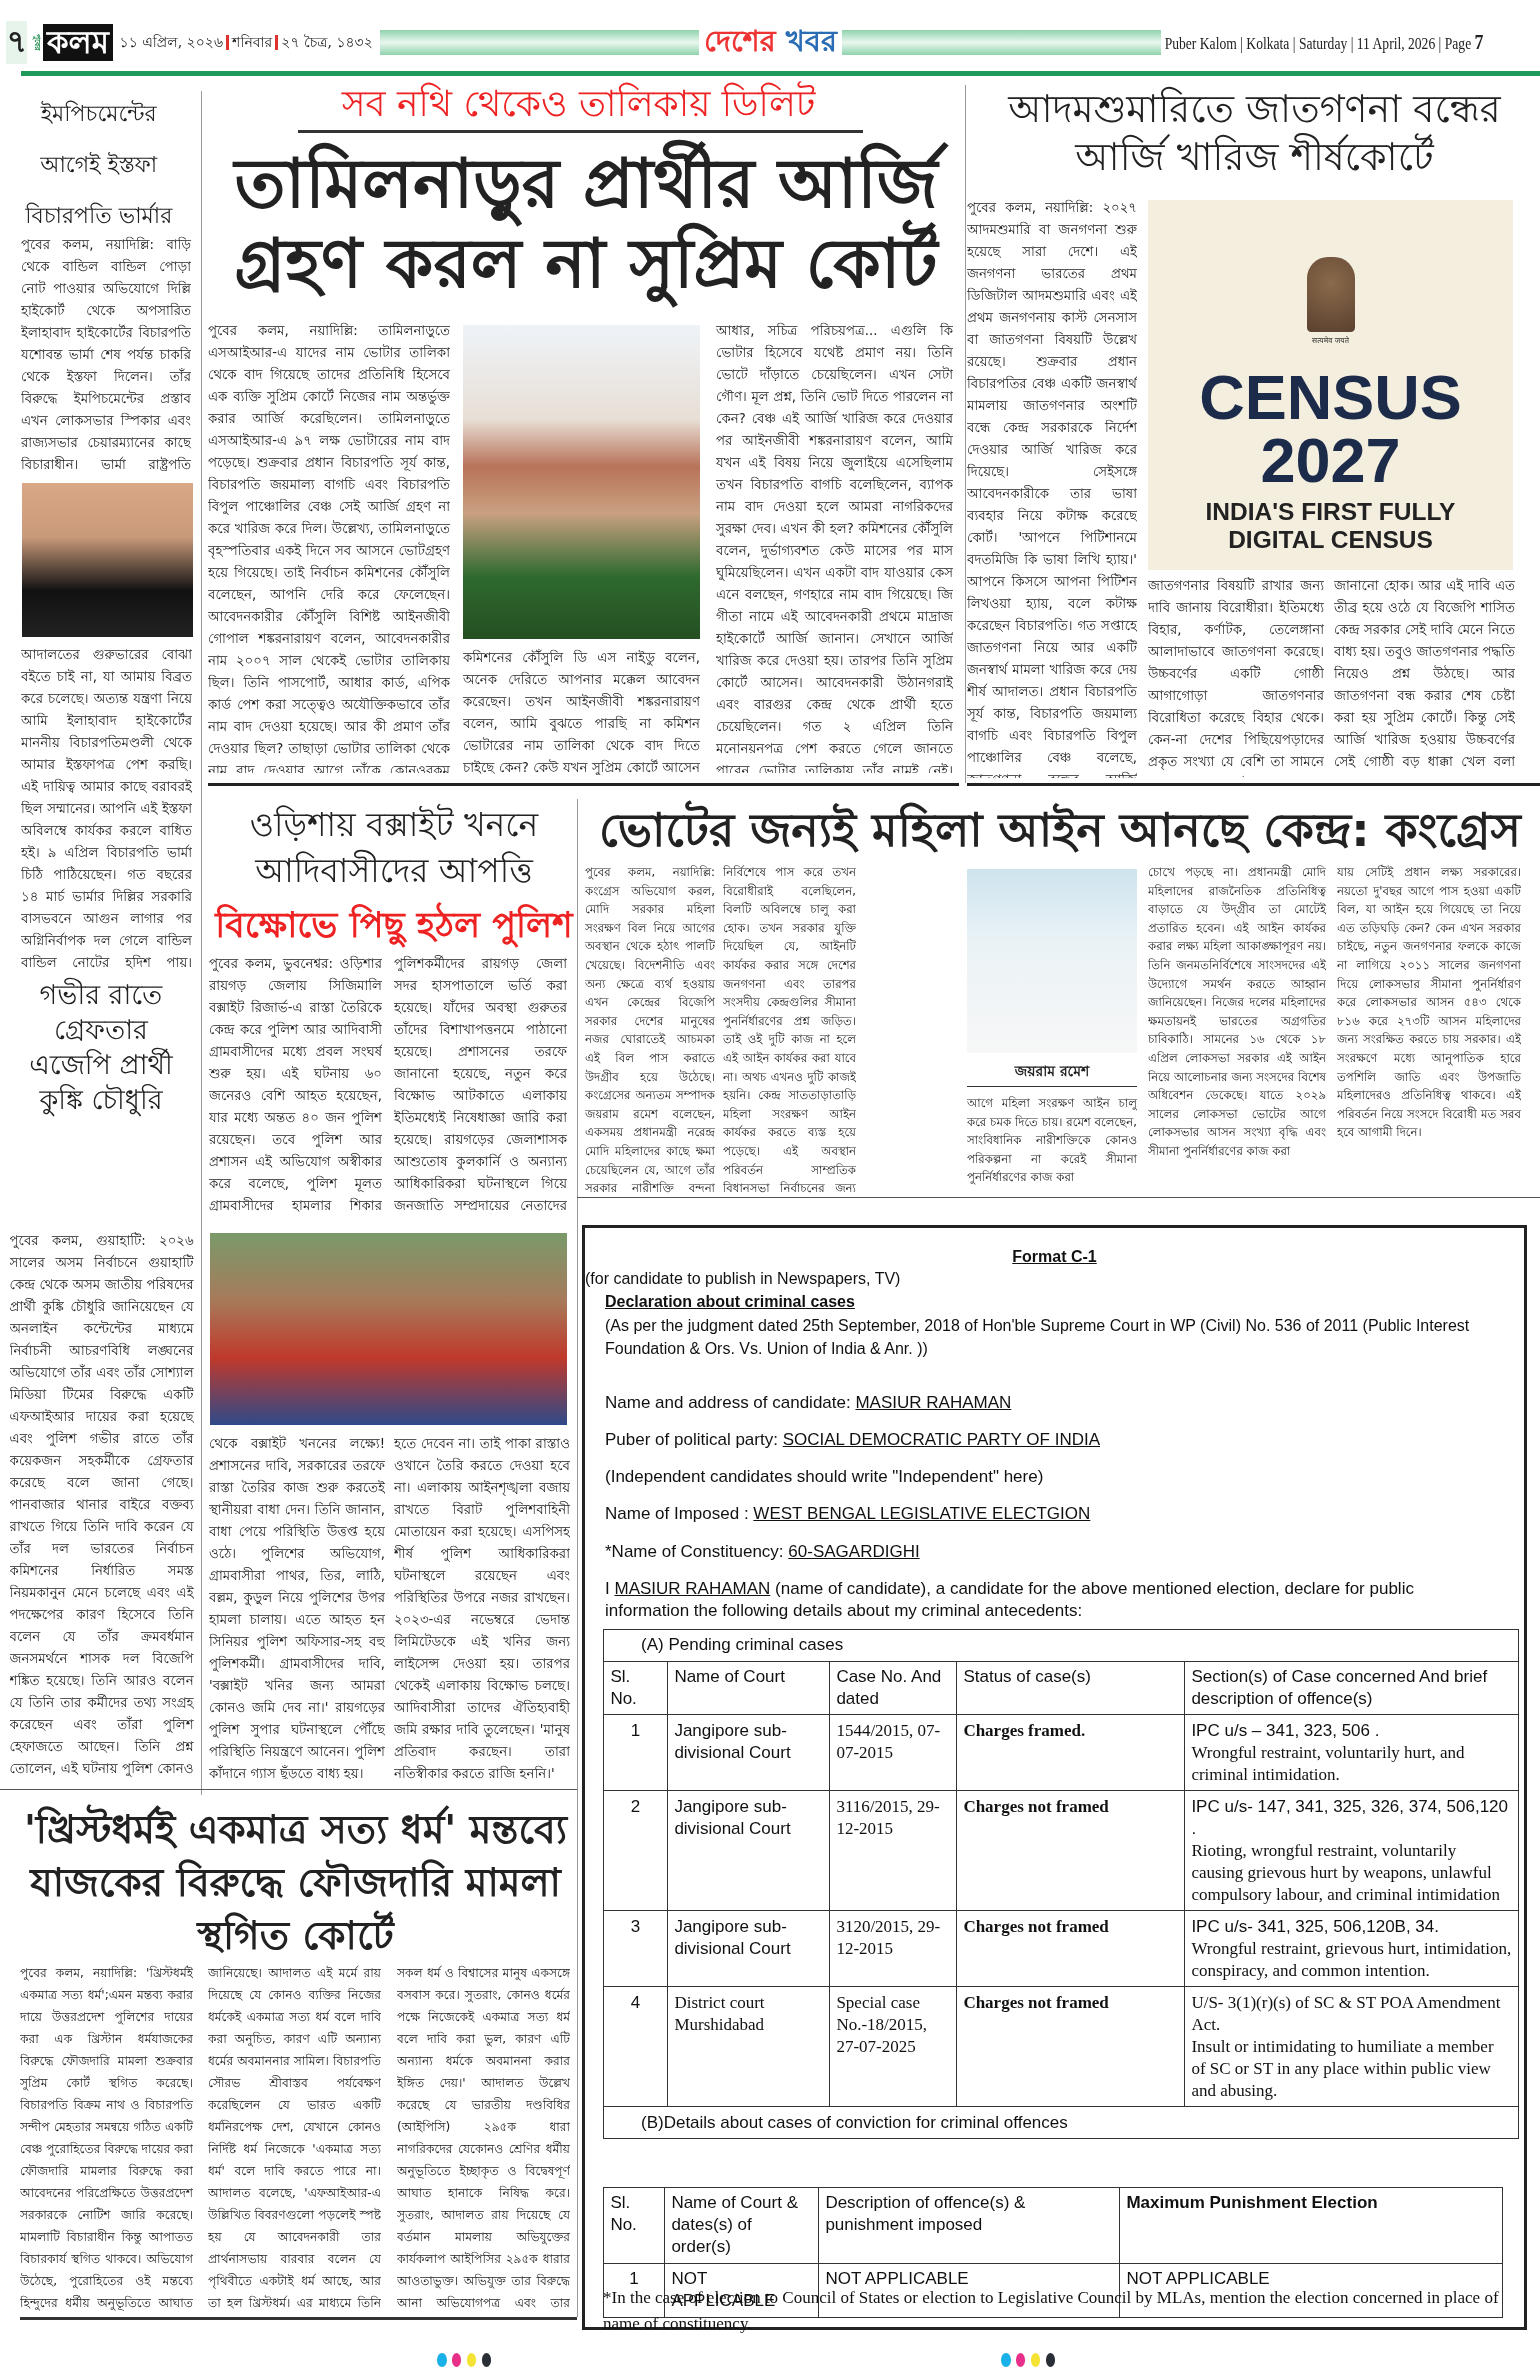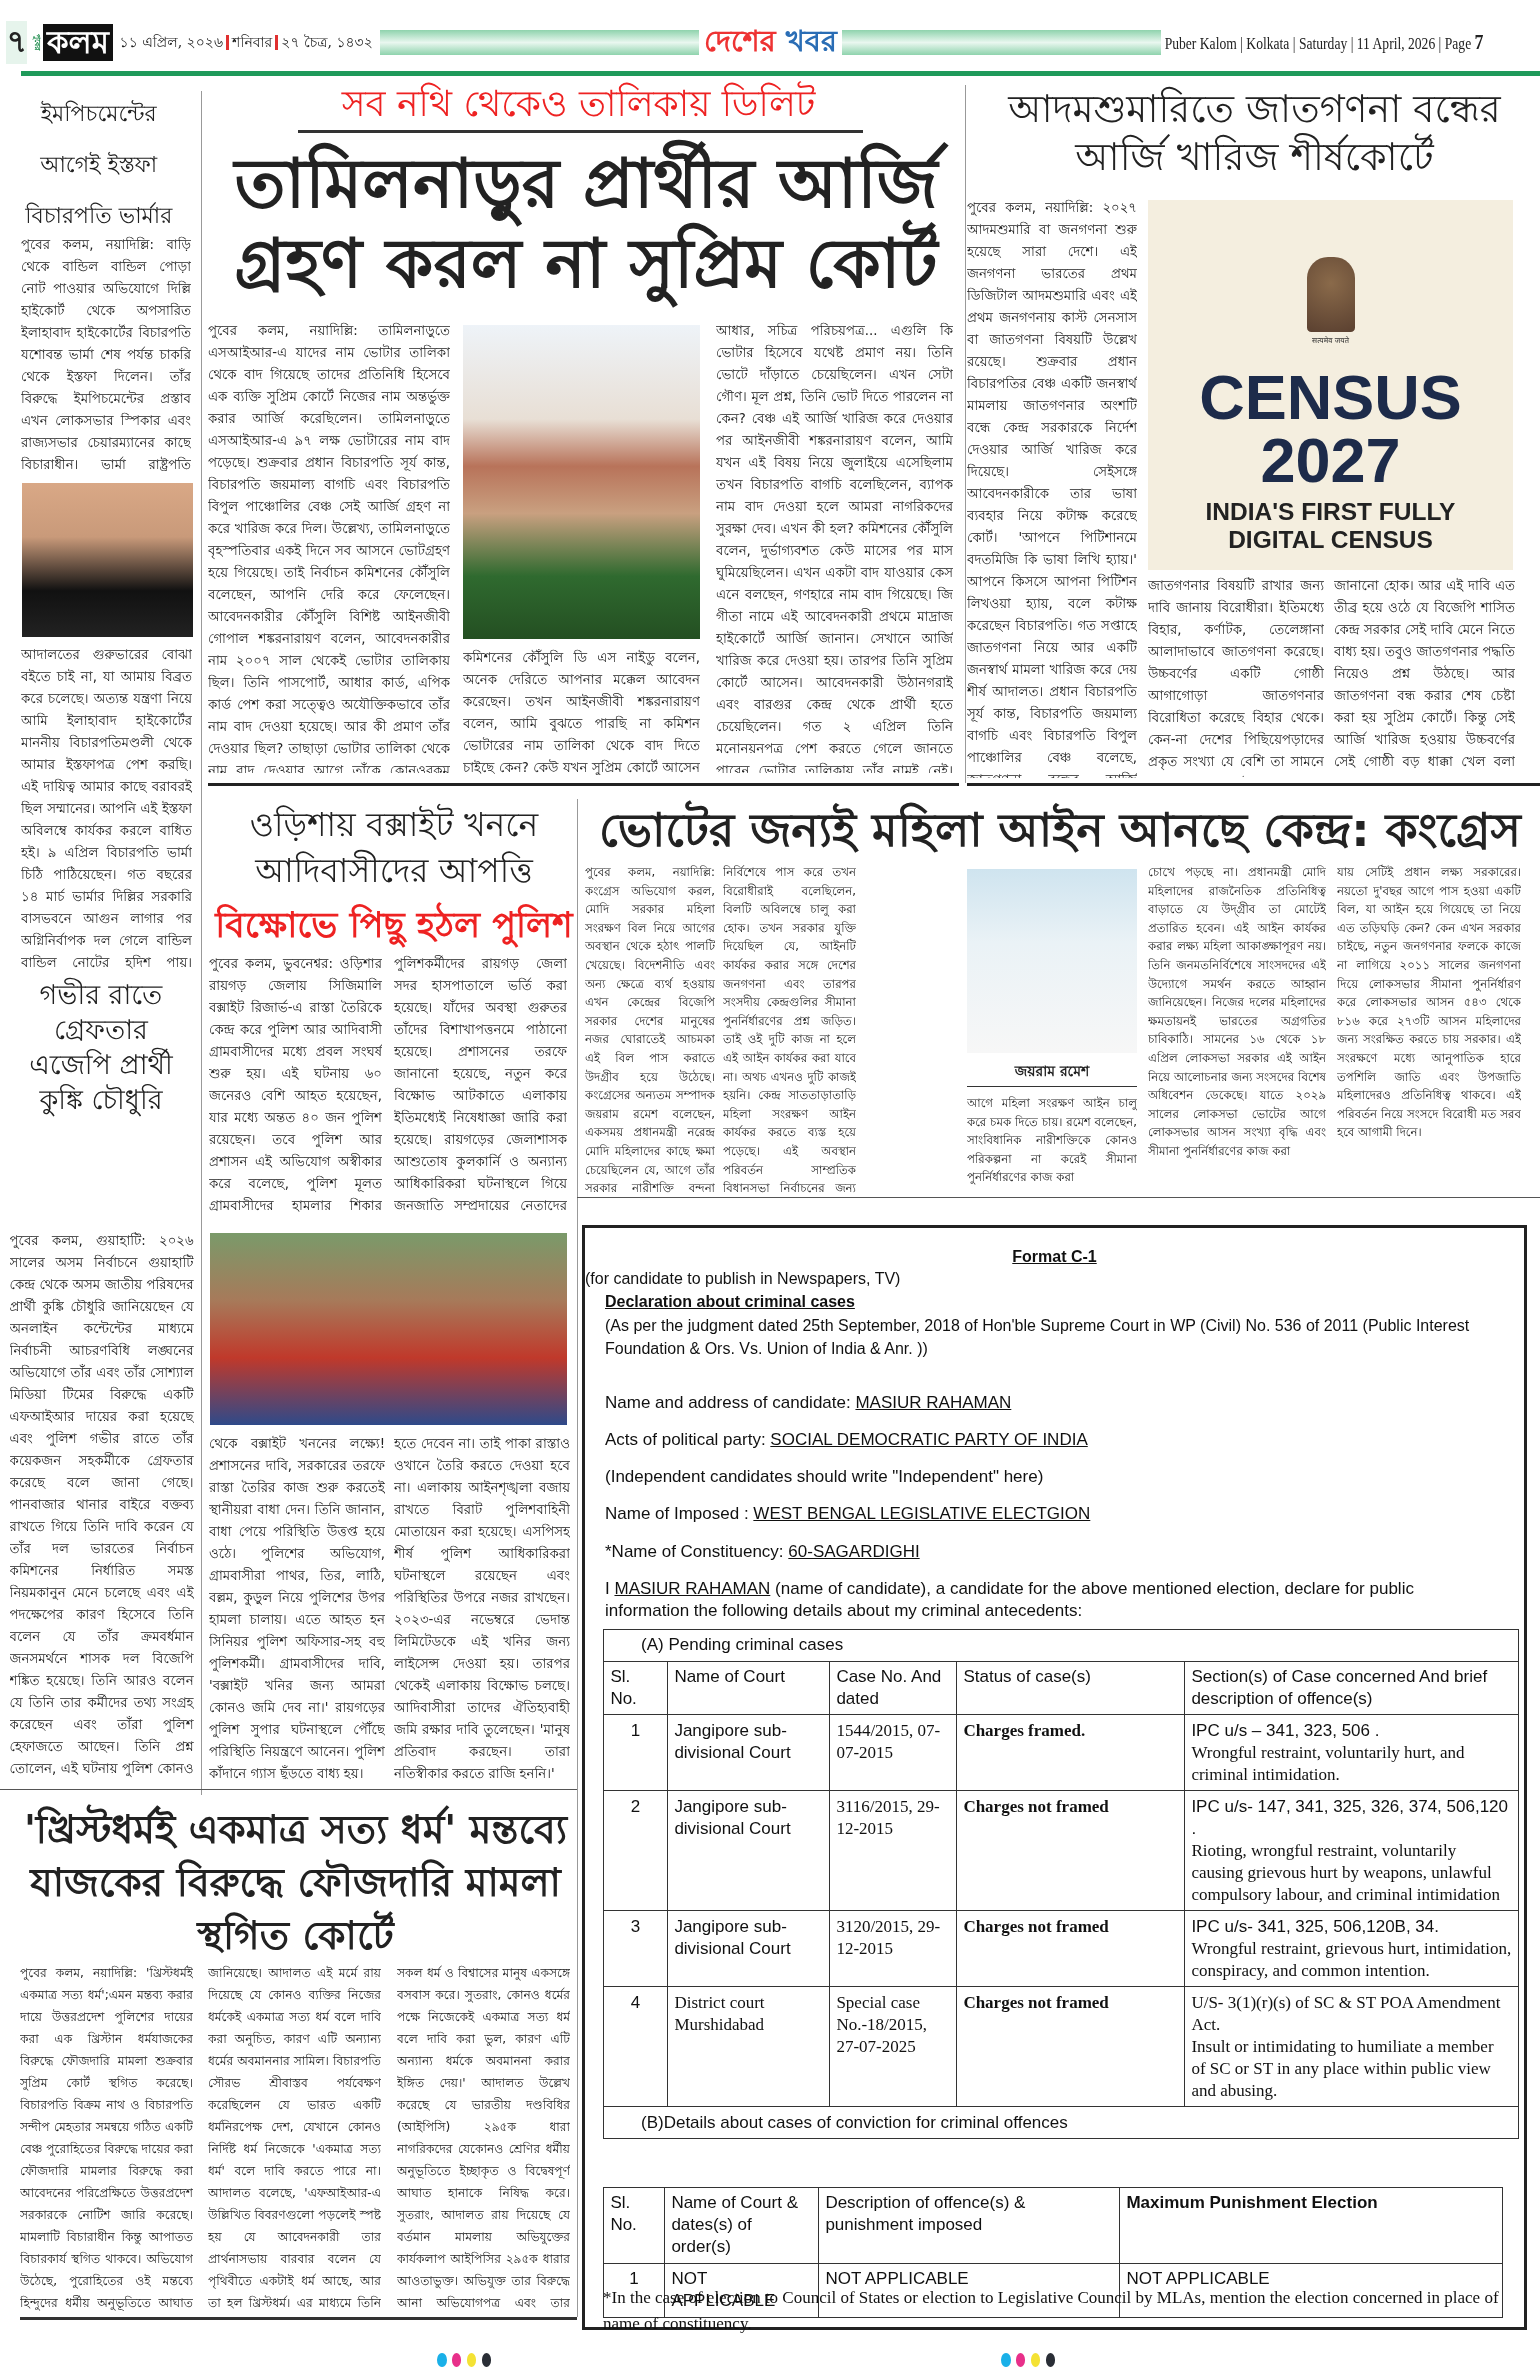--- a/index.html
+++ b/index.html
@@ -124,21 +124,21 @@
 <div class="abs bt" style="left:1148px;top:863px;width:178px;height:330px;font-size:11.7px;line-height:18.6px">চোখে পড়ছে না। প্রধানমন্ত্রী মোদি মহিলাদের রাজনৈতিক প্রতিনিধিত্ব বাড়াতে যে উদ্‌গ্রীব তা মোটেই প্রতারিত হবেন। এই আইন কার্যকর করার লক্ষ্য মহিলা আকাঙ্ক্ষাপূরণ নয়। তিনি জনমতনির্বিশেষে সাংসদদের এই উদ্যোগে সমর্থন করতে আহ্বান জানিয়েছেন। নিজের দলের মহিলাদের ক্ষমতায়নই ভারতের অগ্রগতির চাবিকাঠি। সামনের ১৬ থেকে ১৮ এপ্রিল লোকসভা সরকার এই আইন নিয়ে আলোচনার জন্য সংসদের বিশেষ অধিবেশন ডেকেছে। যাতে ২০২৯ সালের লোকসভা ভোটের আগে লোকসভার আসন সংখ্যা বৃদ্ধি এবং সীমানা পুনর্নির্ধারণের কাজ করা</div>
 <div class="abs bt" style="left:1337px;top:863px;width:184px;height:330px;font-size:11.7px;line-height:18.6px">যায় সেটিই প্রধান লক্ষ্য সরকারের। নয়তো দু'বছর আগে পাস হওয়া একটি বিল, যা আইন হয়ে গিয়েছে তা নিয়ে এত তড়িঘড়ি কেন? কেন এখন সরকার চাইছে, নতুন জনগণনার ফলকে কাজে না লাগিয়ে ২০১১ সালের জনগণনা দিয়ে লোকসভার সীমানা পুনর্নির্ধারণ করে লোকসভার আসন ৫৪৩ থেকে ৮১৬ করে ২৭৩টি আসন মহিলাদের জন্য সংরক্ষিত করতে চায় সরকার। এই সংরক্ষণে মধ্যে আনুপাতিক হারে তপশিলি জাতি এবং উপজাতি মহিলাদেরও প্রতিনিধিত্ব থাকবে। এই পরিবর্তন নিয়ে সংসদে বিরোধী মত সরব হবে আগামী দিনে।</div>
 <div class="abs" style="left:577px;top:1197px;width:963px;height:1.1px;background:#555"></div>
 
 <div class="abs form">
   <div class="ttl">Format C-1</div>
   <div class="sub">(for candidate to publish in Newspapers, TV)</div>
   <div class="decl">Declaration about criminal cases</div>
   <div class="per">(As per the judgment dated 25th September, 2018 of  Hon'ble Supreme Court in WP (Civil) No. 536 of 2011  (Public Interest Foundation &amp; Ors. Vs. Union of India &amp;  Anr. ))</div>
   <div class="f" style="margin-top:32px"><span>Name and address of candidate:</span> <u>MASIUR RAHAMAN</u></div>
-  <div class="f"><span>Acts of political party:</span>  <u>SOCIAL DEMOCRATIC PARTY OF INDIA</u></div>
+  <div class="f"><span>Puber of political party:</span>  <u>SOCIAL DEMOCRATIC PARTY OF INDIA</u></div>
   <div class="f">(Independent candidates should write "Independent" here)</div>
   <div class="f"><span>Name of Imposed :</span> <u>WEST BENGAL LEGISLATIVE ELECTGION</u></div>
   <div class="f"><span>*Name of Constituency:</span>  <u>60-SAGARDIGHI</u></div>
   <div class="f" style="margin-right:53px"><span>I</span>  <u>MASIUR RAHAMAN</u> <span>(name of  candidate), a candidate  for  the  above mentioned election, declare for public information the following details about my criminal antecedents:</span></div>
 
   <table style="left:18px;top:401px;width:916px">
     <tbody>
         <tr>
           <td colspan="5" style="padding-left:37px">(A) Pending criminal cases</td>
         </tr>

